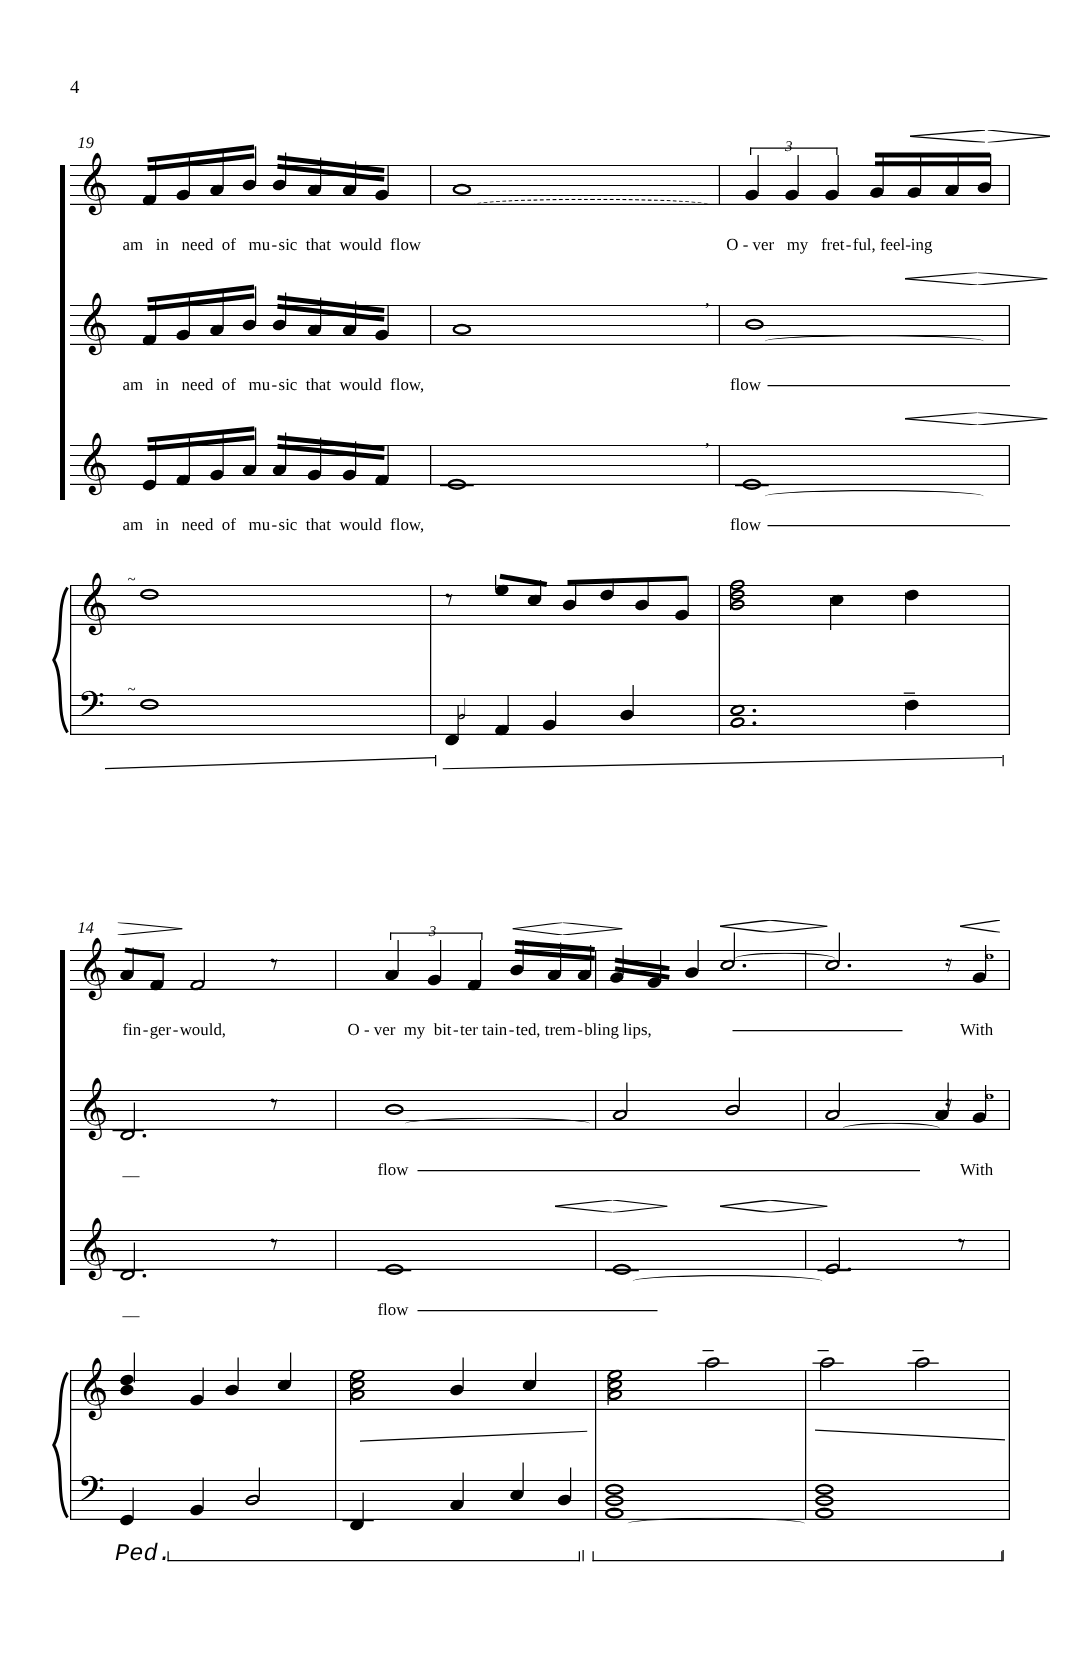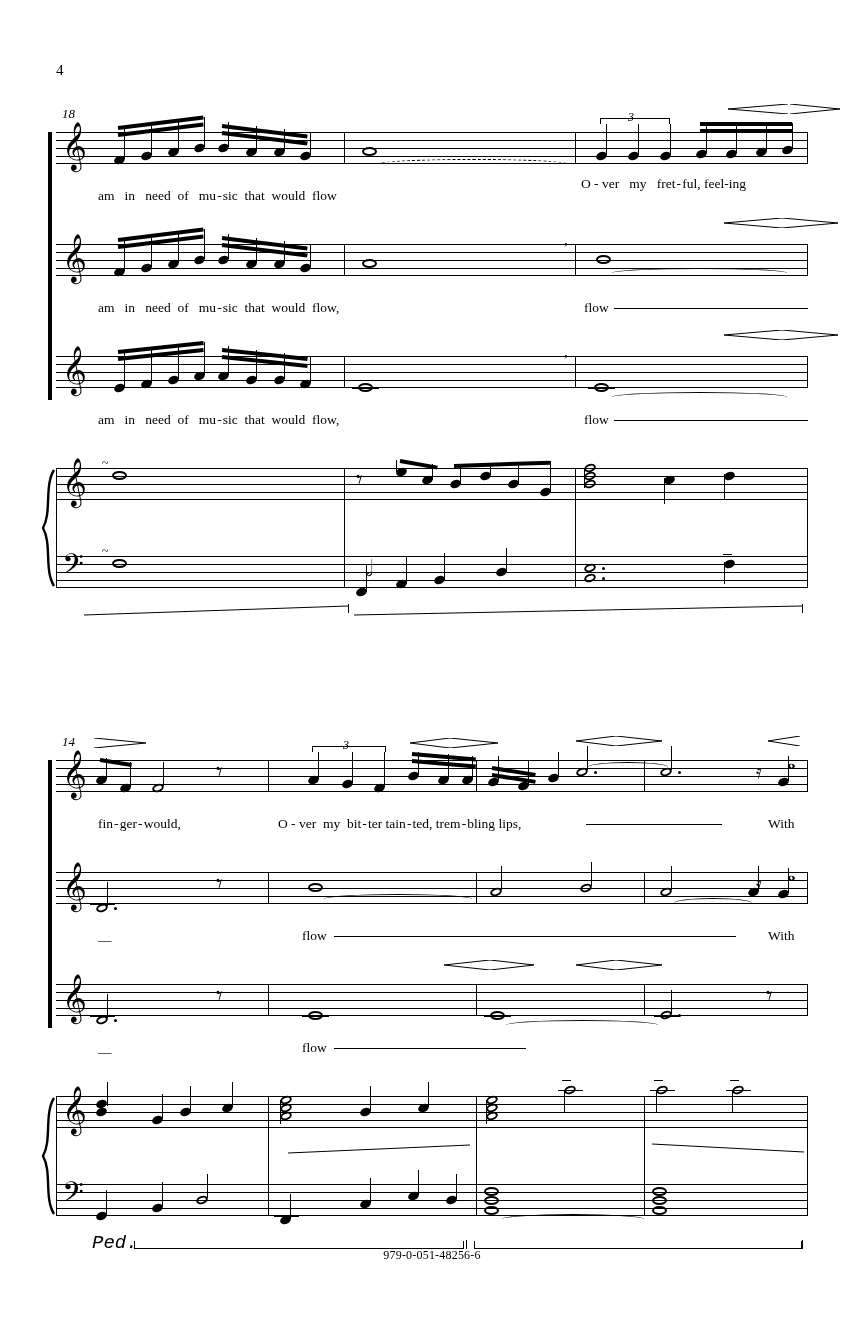--- a/index.html
+++ b/index.html
@@ -238,21 +238,21 @@
 </style>
 </head>
 <body>
 
 <div class="page">
 
   <div class="page-number">4</div>
 
   <div class="system" style="top:120px;">
 
-    <div class="measure-number" style="left:6px; top:-14px;">18</div>
+    <div class="measure-number" style="left:6px; top:-14px;">19</div>
 
     <div class="sys-bracket" style="top:12px; height:268px;"></div>
 
     <div class="stave-block" style="position:absolute; left:0; top:12px; width:752px; height:32px;">
       <div class="staff"></div>
       <div class="clef treble" style="left:6px; top:-7px;">𝄞</div>
       <div class="barline" style="left:288px; top:0; height:32px;"></div>
       <div class="barline" style="left:519px; top:0; height:32px;"></div>
       <div class="barline" style="left:751px; top:0; height:32px;"></div>
 
@@ -309,21 +309,21 @@
       </div>
       <div class="hairpin" style="left:734px; top:-28px; width:50px;">
         <svg width="50" height="10">
             <line x1="0" y1="0" x2="50" y2="5" stroke="#000"></line>
             <line x1="0" y1="10" x2="50" y2="5" stroke="#000"></line>
           </svg>
       </div>
     </div>
 
     <div class="lyric" style="left:42px; top:68px;">am&nbsp;&nbsp; in&nbsp;&nbsp; need&nbsp; of&nbsp;&nbsp; mu - sic&nbsp; that&nbsp; would&nbsp; flow</div>
-    <div class="lyric" style="left:525px; top:56px;">O&nbsp;-&nbsp;ver&nbsp;&nbsp; my&nbsp;&nbsp; fret - ful,&nbsp;feel-ing</div>
+    <div class="lyric" style="left:525px; top:68px;">O&nbsp;-&nbsp;ver&nbsp;&nbsp; my&nbsp;&nbsp; fret - ful,&nbsp;feel-ing</div>
 
     <div class="stave-block" style="position:absolute; left:0; top:124px; width:752px; height:32px;">
       <div class="staff"></div>
       <div class="clef treble" style="left:6px; top:-7px;">𝄞</div>
       <div class="barline" style="left:288px; top:0; height:32px;"></div>
       <div class="barline" style="left:519px; top:0; height:32px;"></div>
       <div class="barline" style="left:751px; top:0; height:32px;"></div>
 
       <div class="beam" style="left:62px; top:-6px; width:86px; transform:rotate(-7deg); transform-origin:left center;"></div>
       <div class="beam" style="left:62px; top:1px; width:86px; transform:rotate(-7deg); transform-origin:left center;"></div>
@@ -818,15 +818,14 @@
       <div class="note whole" style="left:596px; top:22px;"></div>
     </div>
 
     <div class="ped" style="left:36px; top:484px;">Ped.</div>
     <div class="pedline" style="left:78px; top:500px; width:330px;"></div>
     <div class="vbracket" style="left:410px; top:492px;"></div>
     <div class="pedline" style="left:418px; top:500px; width:328px;"></div>
     <div class="vbracket" style="left:746px; top:492px;"></div>
   </div>
 
-  <div class="footer-code">979-0-051-48256-6</div>
 
 </div>
 
 </body></html>

